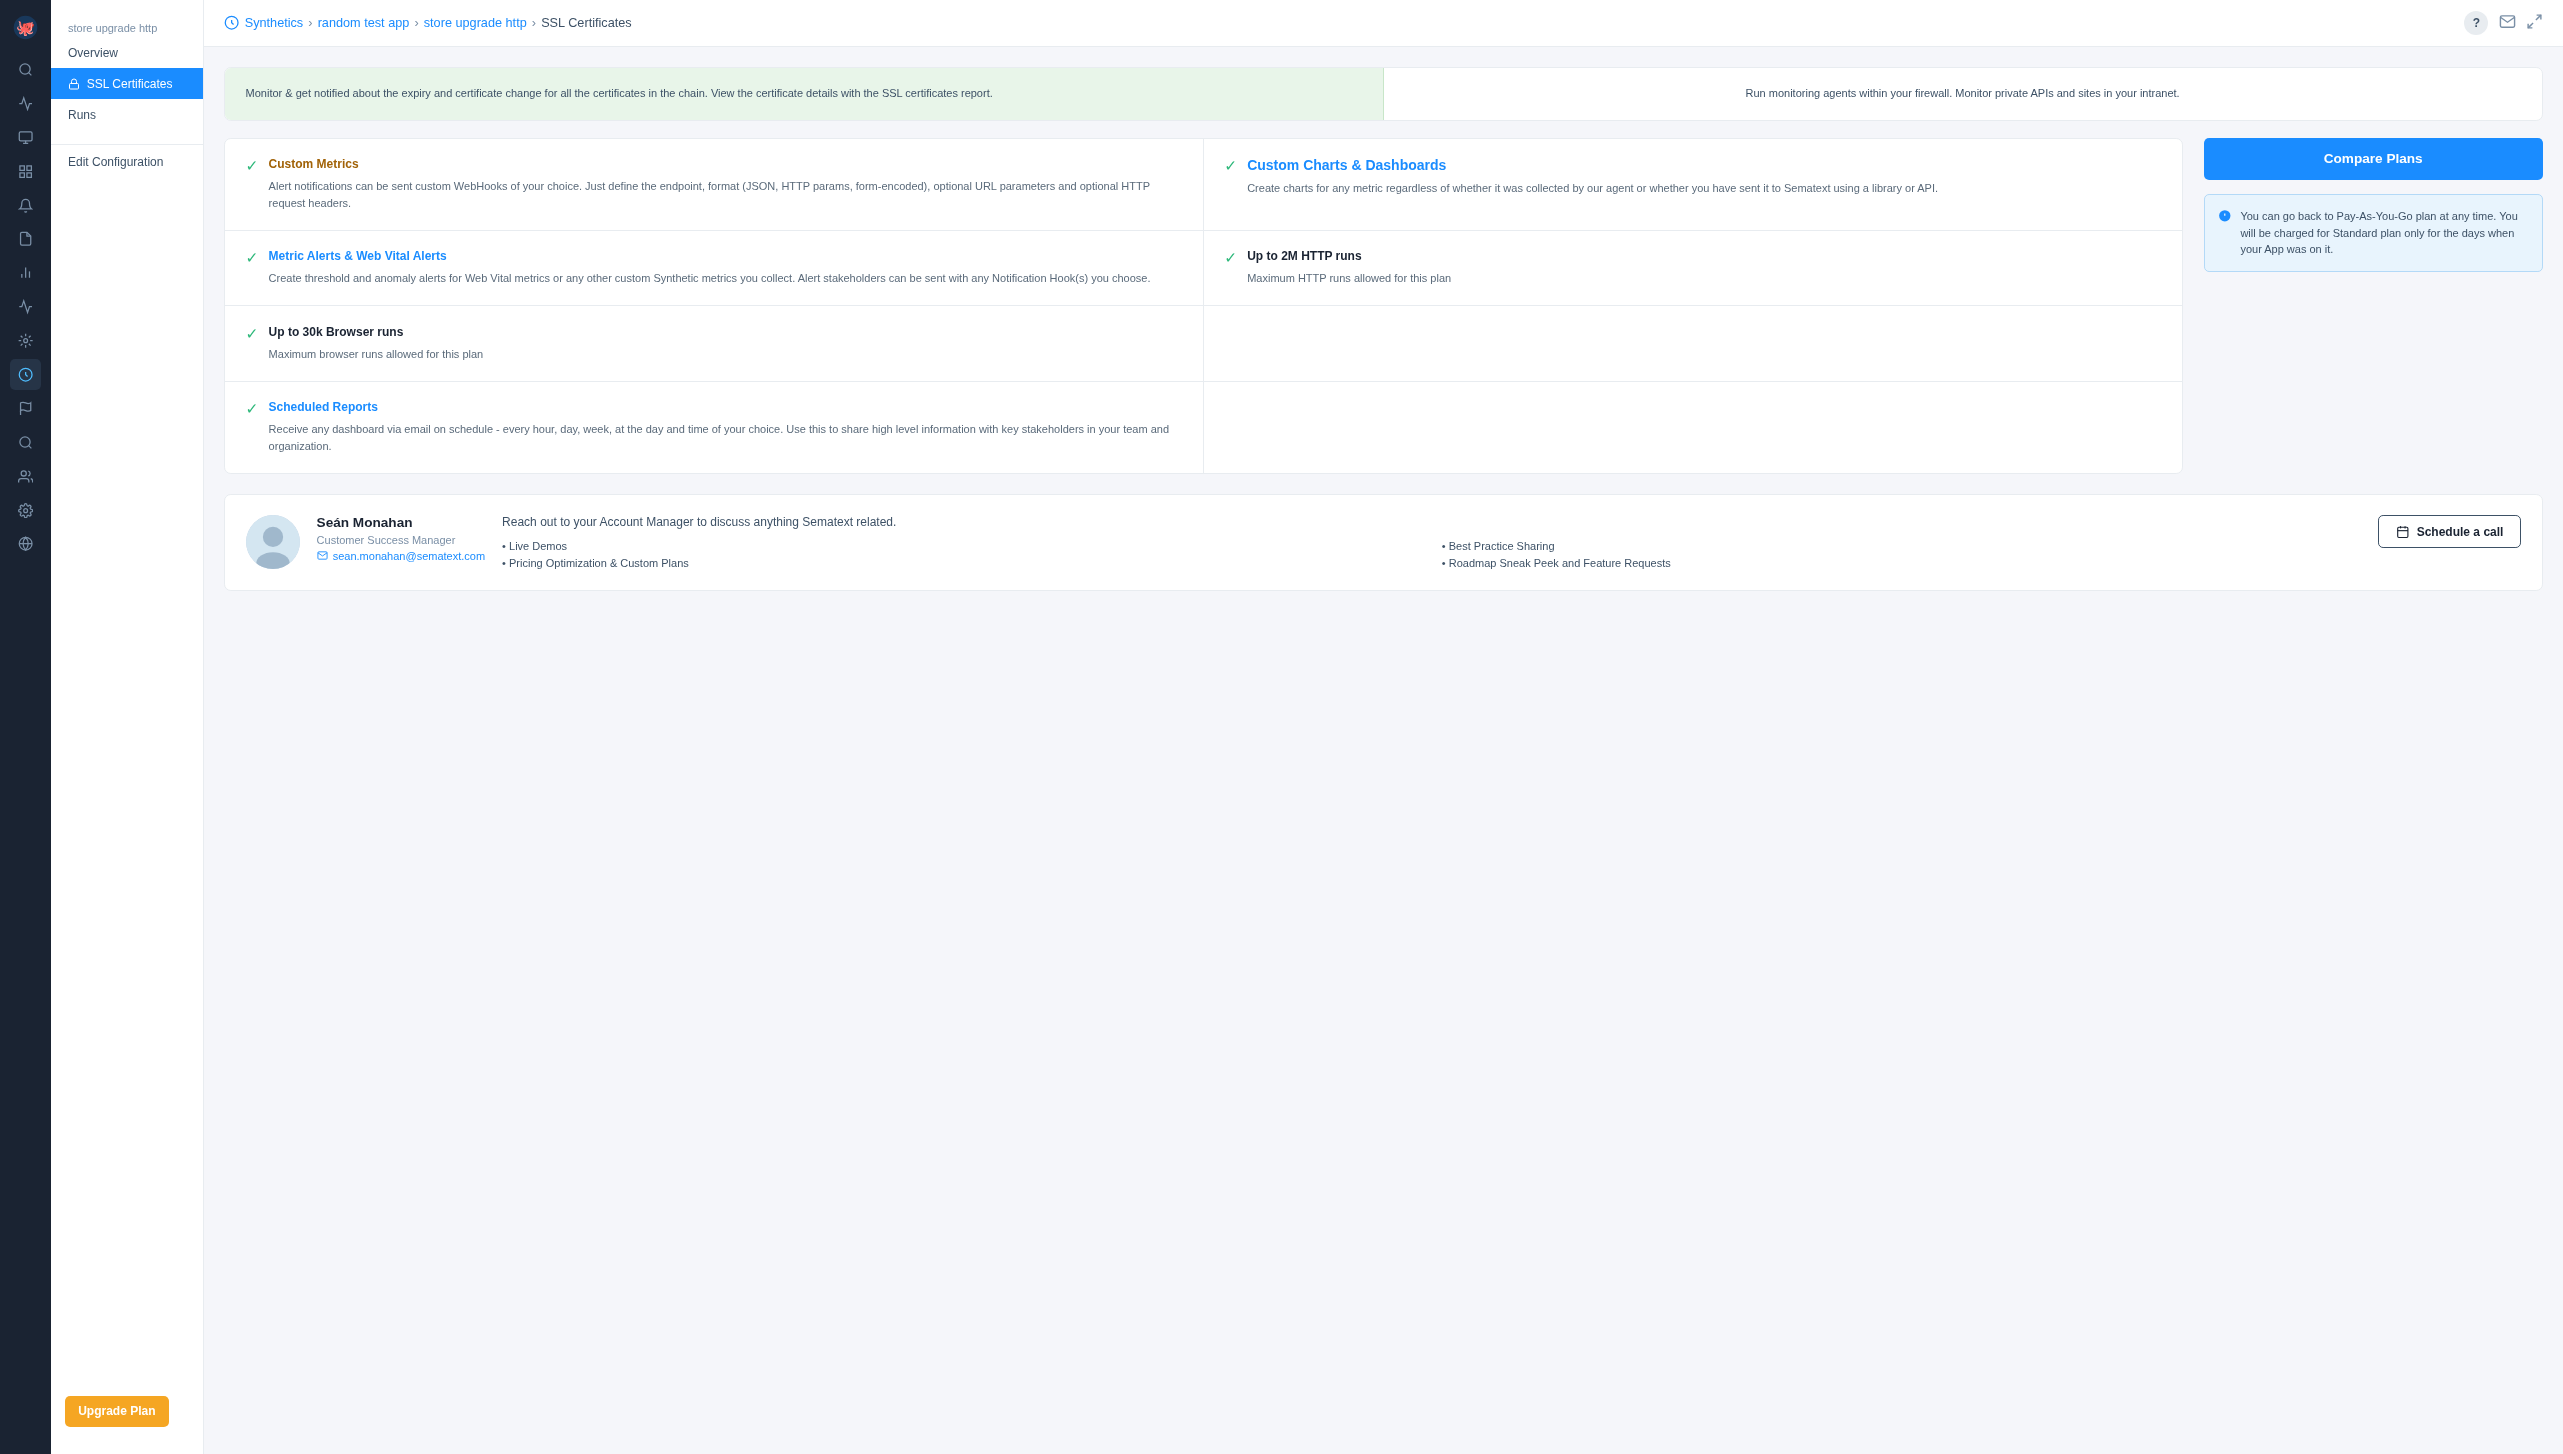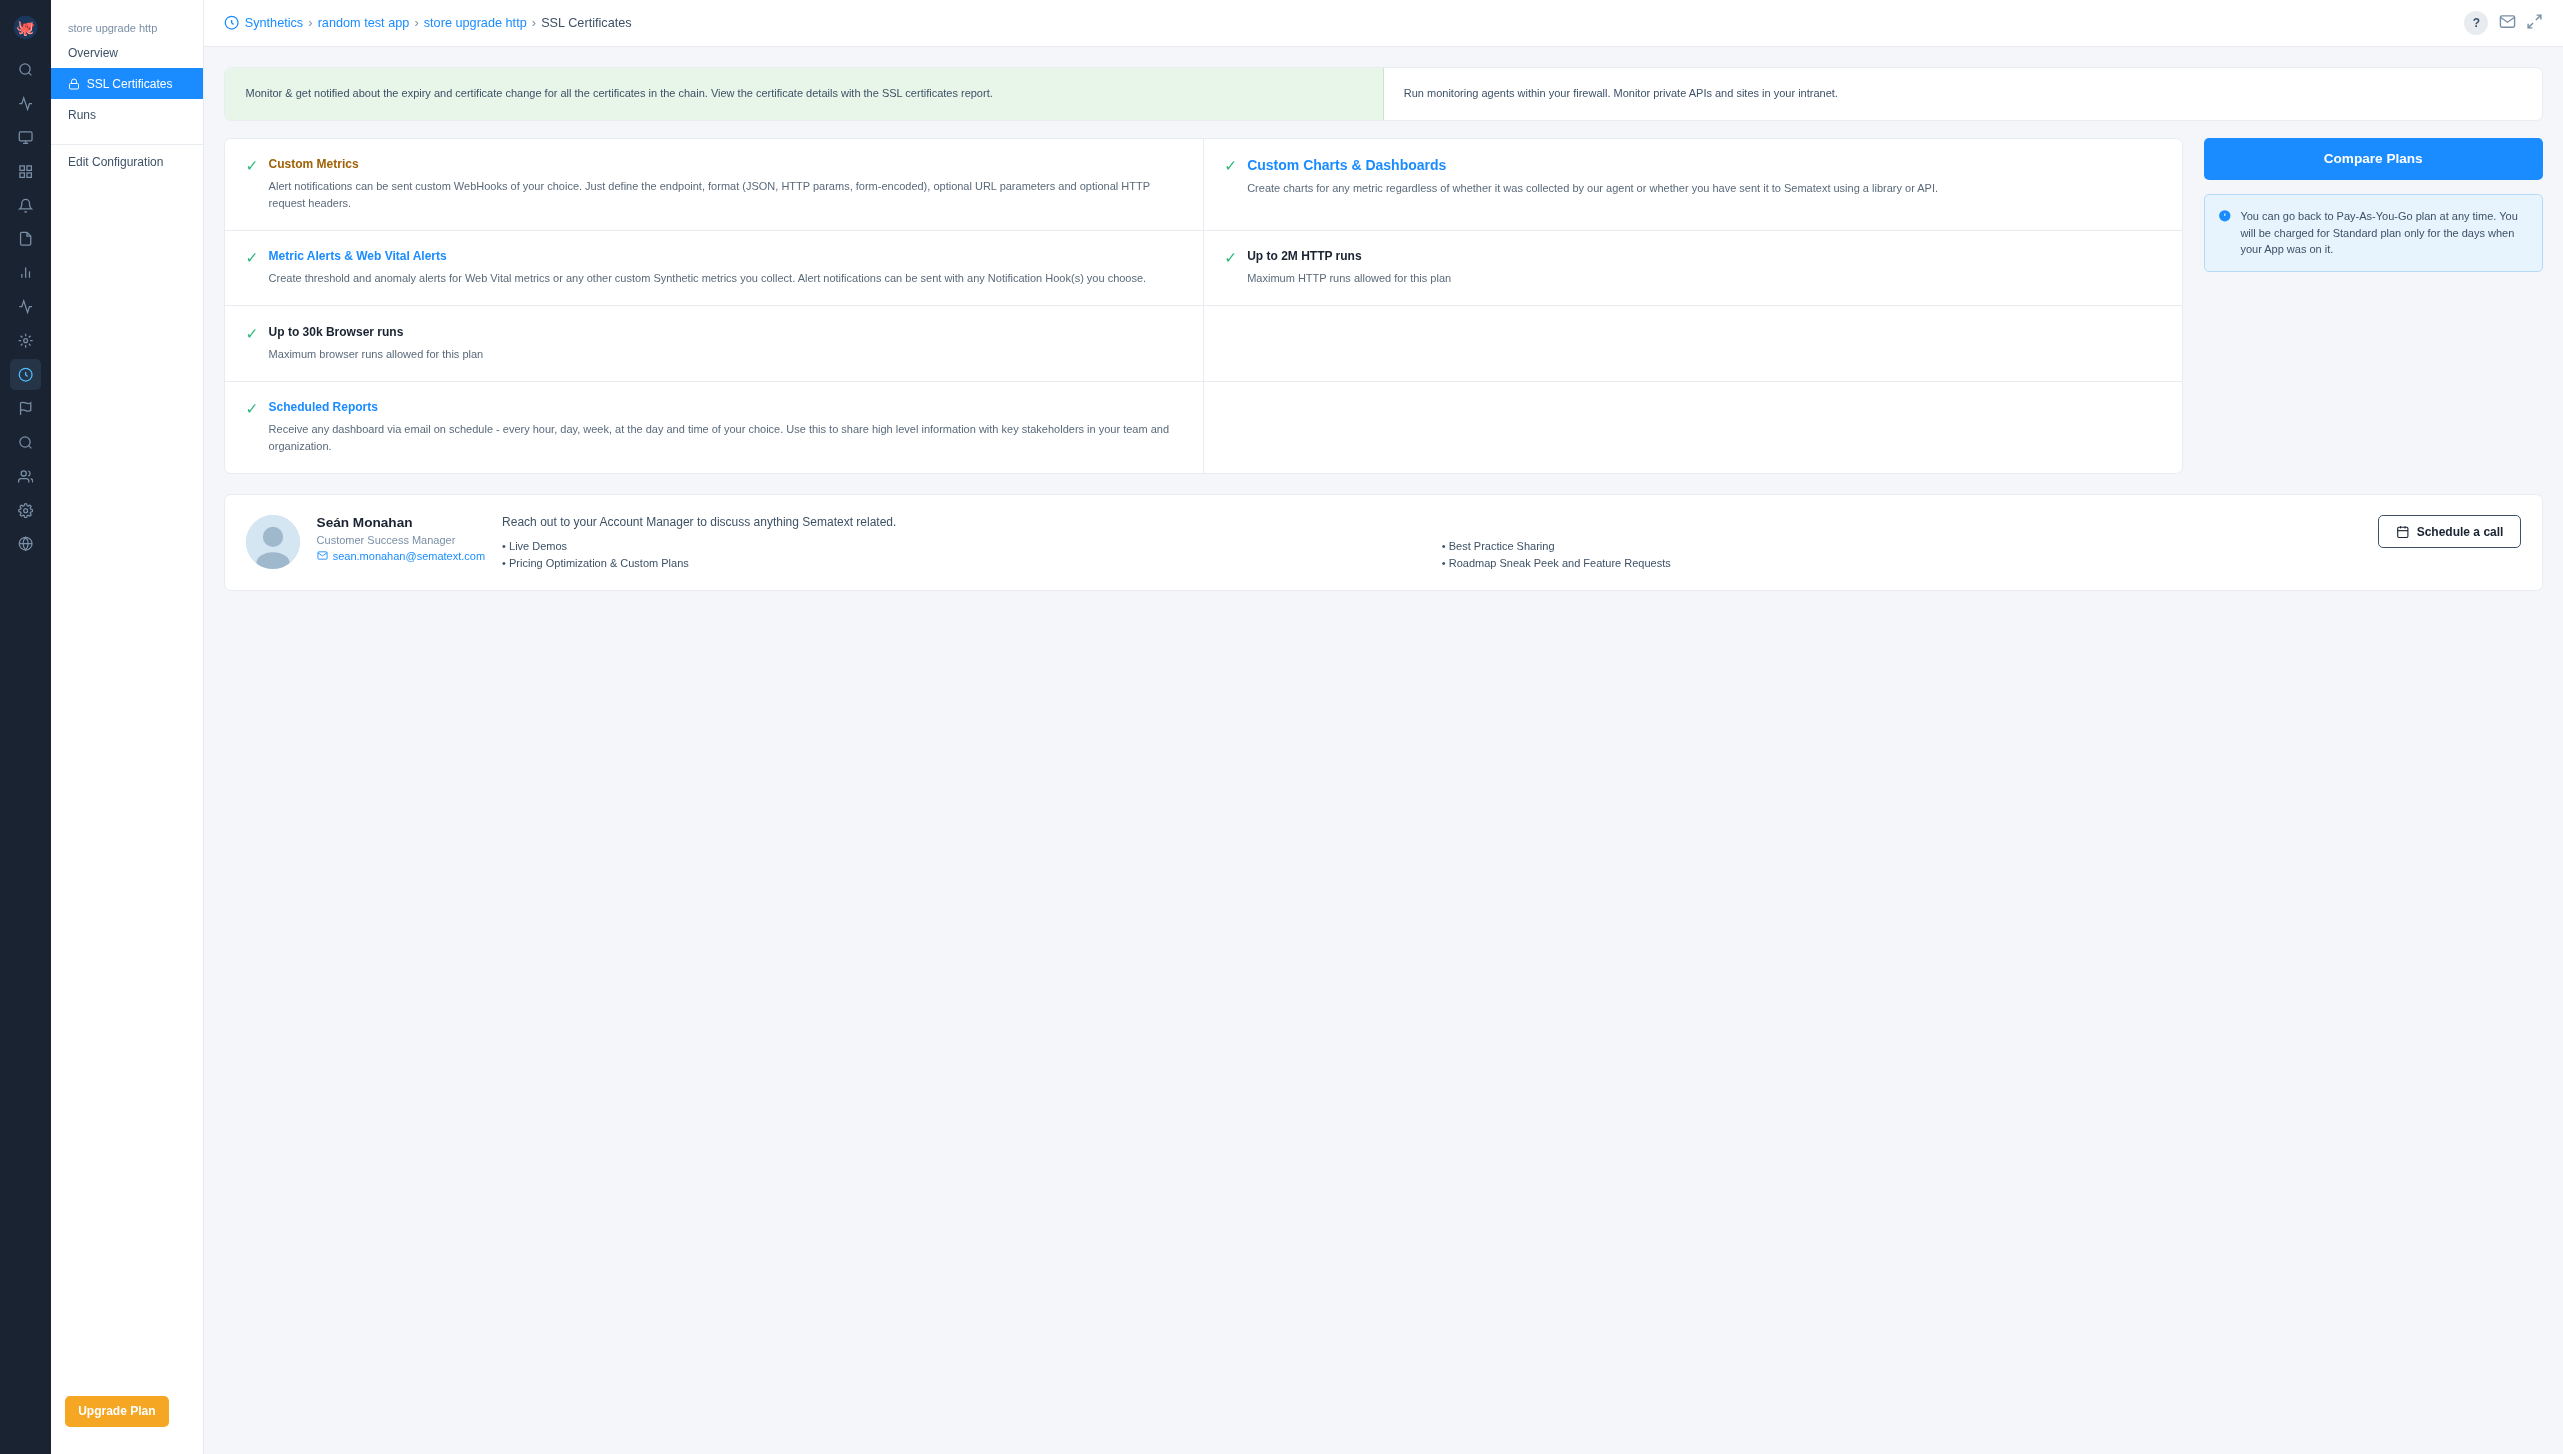--- a/index.html
+++ b/index.html
@@ -354,21 +354,21 @@
     </div>
   </div>
 
   <div class="content-scroll">
 
     <div style="display:grid;grid-template-columns:1fr 1fr;gap:0;background:white;border:0.8px solid #e8ecf0;border-radius:6.8px;margin-bottom:17px;overflow:hidden;">
       <div style="background:#e8f5e9;border-right:0.8px solid #c8e6c9;padding:17px 20.3px;">
         <p style="font-size:11px;color:#3d5166;line-height:1.6;">Monitor &amp; get notified about the expiry and certificate change for all the certificates in the chain. View the certificate details with the SSL certificates report.</p>
       </div>
       <div style="padding:17px 20.3px;">
-        <p style="font-size:11px;color:#3d5166;line-height:1.6;">Run monitoring agents within your firewall. Monitor private APIs and sites in your intranet.</p>
+        <p style="font-size:11px;color:#3d5166;line-height:1.6;text-align:center;">Run monitoring agents within your firewall. Monitor private APIs and sites in your intranet.</p>
       </div>
     </div>
 
     <div style="display:grid;grid-template-columns:1fr 339px;gap:20.3px;align-items:start;margin-bottom:20.3px;">
 
       <div style="background:white;border:0.8px solid #e8ecf0;border-radius:6.8px;overflow:hidden;">
 
         <div style="display:grid;grid-template-columns:1fr 1fr;border-bottom:0.8px solid #e8ecf0;">
           <div style="padding:18.6px 20.3px;display:flex;gap:10.2px;border-right:0.8px solid #e8ecf0;">
             <span style="color:#2db87a;font-size:15.3px;flex-shrink:0;">✓</span>
@@ -384,21 +384,21 @@
               <div style="color:#5a6a7a;font-size:11px;line-height:1.5;">Create charts for any metric regardless of whether it was collected by our agent or whether you have sent it to Sematext using a library or API.</div>
             </div>
           </div>
         </div>
 
         <div style="display:grid;grid-template-columns:1fr 1fr;border-bottom:0.8px solid #e8ecf0;">
           <div style="padding:18.6px 20.3px;display:flex;gap:10.2px;border-right:0.8px solid #e8ecf0;">
             <span style="color:#2db87a;font-size:15.3px;flex-shrink:0;">✓</span>
             <div>
               <div style="color:#1a8cff;font-size:12px;font-weight:600;margin-bottom:6.8px;cursor:pointer;">Metric Alerts &amp; Web Vital Alerts</div>
-              <div style="color:#5a6a7a;font-size:11px;line-height:1.5;">Create threshold and anomaly alerts for Web Vital metrics or any other custom Synthetic metrics you collect. Alert notifications can be sent with any Notification Hook(s) you choose.</div>
+              <div style="color:#5a6a7a;font-size:11px;line-height:1.5;">Create threshold and anomaly alerts for Web Vital metrics or any other custom Synthetic metrics you collect. Alert stakeholders can be sent with any Notification Hook(s) you choose.</div>
             </div>
           </div>
           <div style="padding:18.6px 20.3px;display:flex;gap:10.2px;">
             <span style="color:#2db87a;font-size:15.3px;flex-shrink:0;">✓</span>
             <div>
               <div style="color:#1a2332;font-size:12px;font-weight:700;margin-bottom:6.8px;">Up to 2M HTTP runs</div>
               <div style="color:#5a6a7a;font-size:11px;line-height:1.5;">Maximum HTTP runs allowed for this plan</div>
             </div>
           </div>
         </div>

